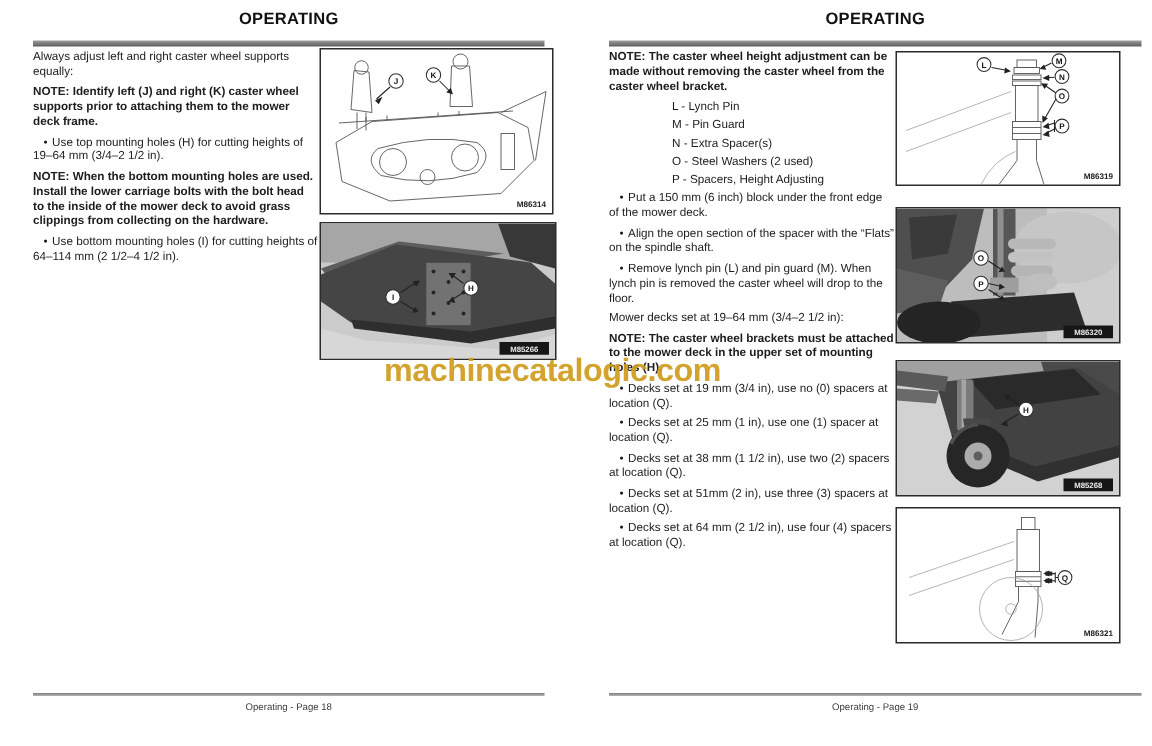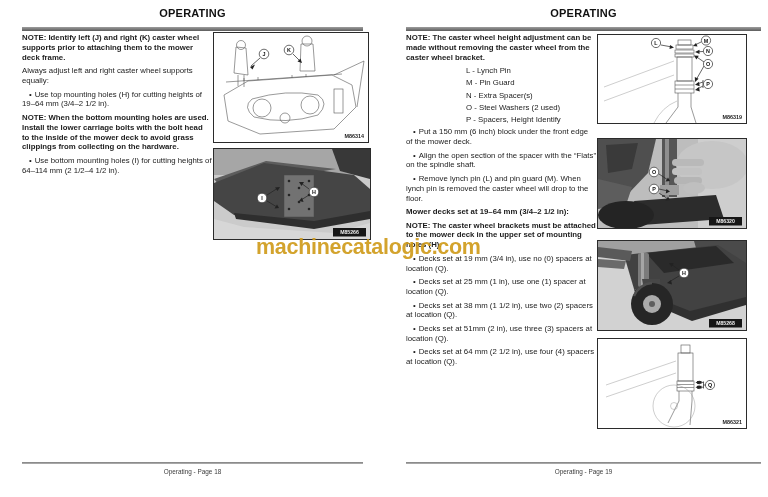--- a/index.html
+++ b/index.html
@@ -12,24 +12,24 @@
   .page{position:absolute;top:0;height:497px;}
   .page-left{left:22px;width:341px;}
   .page-right{left:406px;width:355px;}
   .header-title{position:absolute;top:7px;left:0;width:100%;text-align:center;
     font-weight:bold;font-size:11px;letter-spacing:.2px;color:#111;}
   .header-rule{position:absolute;top:27px;left:0;width:100%;height:4px;
     background:linear-gradient(#9d9d9d,#5c5c5c);}
   .text-col{position:absolute;top:33px;left:0;width:190px;font-size:7.8px;line-height:9.8px;}
   .p{margin:0 0 3.8px 0;}
   .p.note{font-weight:bold;}
-  .p.bold{font-weight:bold;}
+  .p.bold{font-weight:normal;}
   .p.bullet{text-indent:7px;}
   .blt{margin-right:3px;}
-  .p.list{margin-left:24px;margin-bottom:2.4px;padding-left:36px;}
+  .p.list{margin-left:6px;margin-bottom:2.4px;padding-left:36px;}
   .fig{position:absolute;border:1px solid #2b2b2b;background:#fff;box-sizing:border-box;}
   .fig svg{display:block;width:100%;height:100%;}
   .footer-rule{position:absolute;top:462px;left:0;width:100%;height:2px;
     background:linear-gradient(#7e7e7e,#b5b5b5);}
   .footer-text{position:absolute;top:468px;left:0;width:100%;text-align:center;
     font-size:6.4px;color:#3c3c3c;}
   .watermark{position:absolute;left:256px;top:235px;z-index:20;
     font-size:21.5px;font-weight:bold;letter-spacing:-.3px;
     color:#d09c1c;opacity:.92;white-space:nowrap;}
   .co-circ{fill:#ffffff;stroke:#2e2e2e;stroke-width:.7;}
@@ -43,22 +43,22 @@
   .arrh{fill:#222;stroke:none;}
 </style>
 </head>
 <body>
 
 <div class="page page-left">
   <div class="header-title">OPERATING</div>
   <div class="header-rule"></div>
 
   <div class="text-col">
+      <div class="p para">Always adjust left and right caster wheel supports equally:</div>
       <div class="p note">NOTE: Identify left (J) and right (K) caster wheel supports prior to attaching them to the mower deck frame.</div>
-      <div class="p para">Always adjust left and right caster wheel supports equally:</div>
       <div class="p bullet"><span class="blt">•</span>Use top mounting holes (H) for cutting heights of 19–64 mm (3/4–2 1/2 in).</div>
       <div class="p note">NOTE: When the bottom mounting holes are used. Install the lower carriage bolts with the bolt head to the inside of the mower deck to avoid grass clippings from collecting on the hardware.</div>
       <div class="p bullet"><span class="blt">•</span>Use bottom mounting holes (I) for cutting heights of 64–114 mm (2 1/2–4 1/2 in).</div>
     </div>
 
   <div class="fig" style="left:191px;top:32px;width:156px;height:111px;">
     <svg viewBox="0 0 154 109">
       <g class="ln">
         <circle cx="27" cy="12" r="4.5"></circle>
         <path d="M22,14 L20,40 L34,42 L32,15 Z"></path>
@@ -139,21 +139,21 @@
 <div class="page page-right">
   <div class="header-title">OPERATING</div>
   <div class="header-rule"></div>
 
   <div class="text-col">
       <div class="p note">NOTE: The caster wheel height adjustment can be made without removing the caster wheel from the caster wheel bracket.</div>
       <div class="p list">L - Lynch Pin</div>
       <div class="p list">M - Pin Guard</div>
       <div class="p list">N - Extra Spacer(s)</div>
       <div class="p list">O - Steel Washers (2 used)</div>
-      <div class="p list">P - Spacers, Height Identify</div>
+      <div class="p list">P - Spacers, Height Adjusting</div>
       <div class="p bullet"><span class="blt">•</span>Put a 150 mm (6 inch) block under the front edge of the mower deck.</div>
       <div class="p bullet"><span class="blt">•</span>Align the open section of the spacer with the “Flats” on the spindle shaft.</div>
       <div class="p bullet"><span class="blt">•</span>Remove lynch pin (L) and pin guard (M). When lynch pin is removed the caster wheel will drop to the floor.</div>
       <div class="p bold">Mower decks set at 19–64 mm (3/4–2 1/2 in):</div>
       <div class="p note">NOTE: The caster wheel brackets must be attached to the mower deck in the upper set of mounting holes (H).</div>
       <div class="p bullet"><span class="blt">•</span>Decks set at 19 mm (3/4 in), use no (0) spacers at location (Q).</div>
       <div class="p bullet"><span class="blt">•</span>Decks set at 25 mm (1 in), use one (1) spacer at location (Q).</div>
       <div class="p bullet"><span class="blt">•</span>Decks set at 38 mm (1 1/2 in), use two (2) spacers at location (Q).</div>
       <div class="p bullet"><span class="blt">•</span>Decks set at 51mm (2 in), use three (3) spacers at location (Q).</div>
       <div class="p bullet"><span class="blt">•</span>Decks set at 64 mm (2 1/2 in), use four (4) spacers at location (Q).</div>

